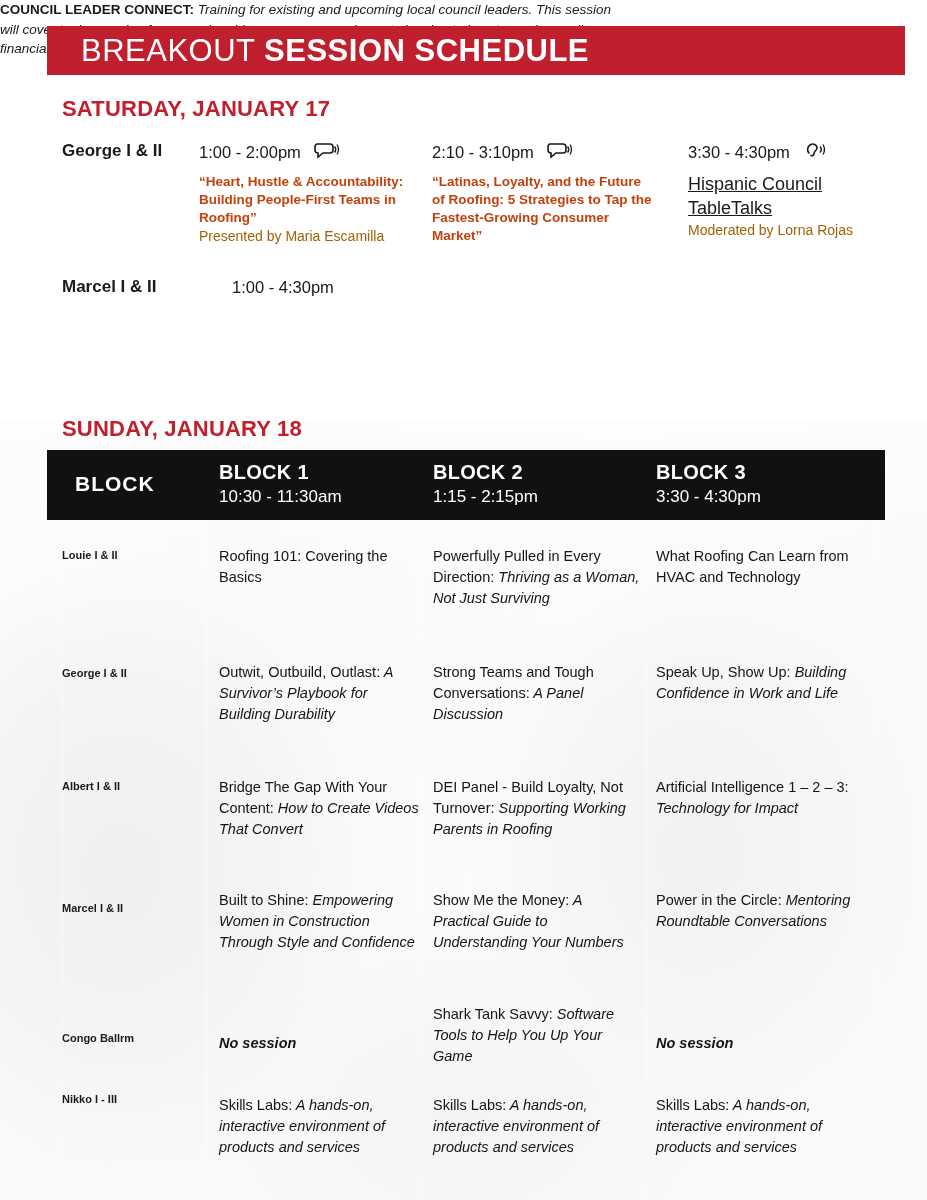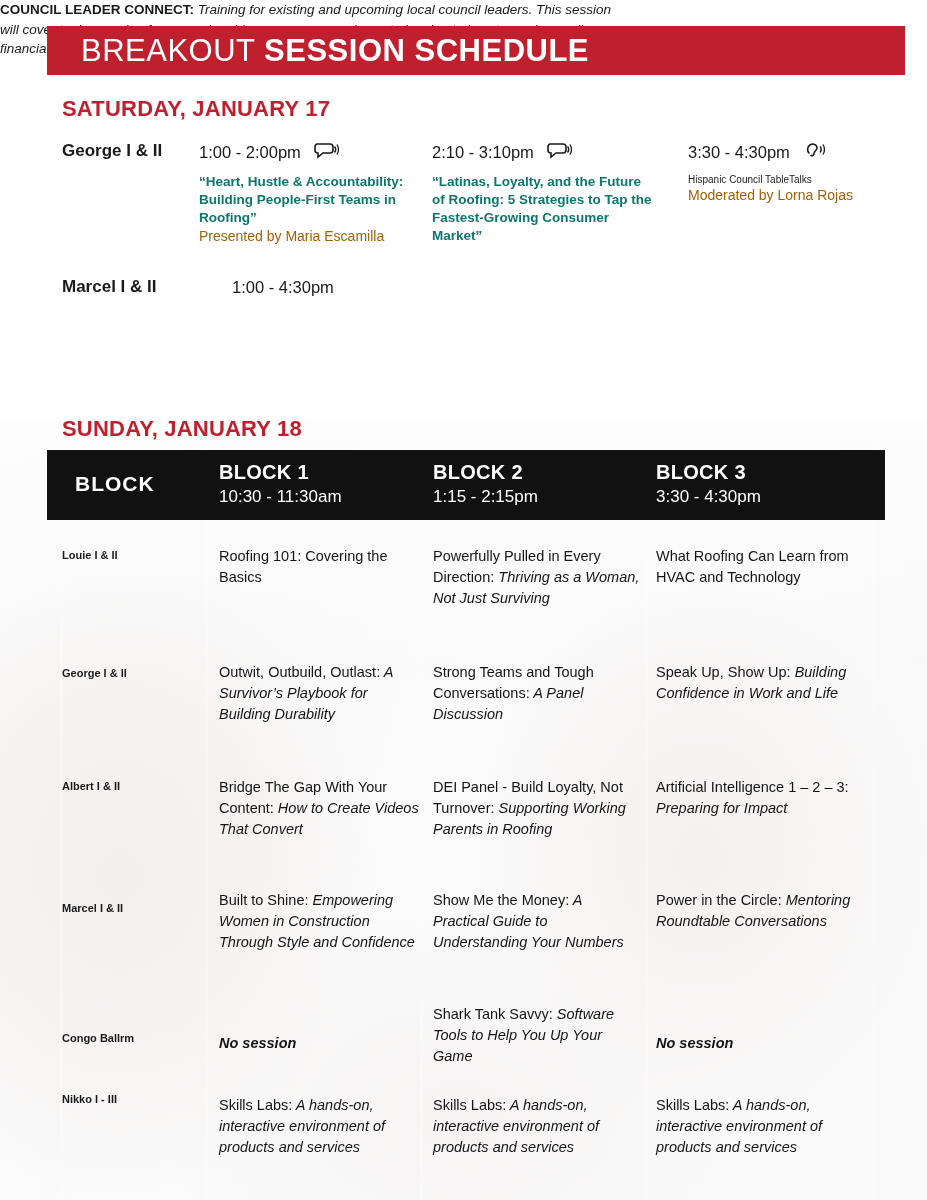--- a/index.html
+++ b/index.html
@@ -109,32 +109,33 @@
   .audio-icon {
     display: inline-block;
     vertical-align: middle;
     margin-left: 9px;
   }
   .sess-title {
     font-weight: 700;
     font-size: 13.5px;
     line-height: 1.32;
     margin-top: 9px;
-    color: #0f766e;
+    color: #c2410c;
   }
   .sess-sub {
     font-size: 14px;
     line-height: 1.32;
     color: #a16207;
   }
   .sess-plain {
     font-weight: 400;
-    font-size: 10px;
+    font-size: 18px;
     line-height: 1.32;
     margin-top: 9px;
+    text-decoration: underline;
   }
 
   #sat-c1 { left: 199px; top: 140px; width: 218px; }
   #sat-c2 { left: 432px; top: 140px; width: 222px; }
   #sat-c3 { left: 688px; top: 140px; width: 210px; }
 
   #sat-council-time { left: 232px; top: 277px; }
   #sat-council-body {
     left: 232px; top: 303px; width: 620px;
     font-size: 13.5px; line-height: 1.45; font-style: italic;
@@ -323,21 +324,21 @@
   </div>
 
   <div class="room-label col-room r3-label">Albert I &amp; II</div>
   <div class="cell col1 r3">
     <b>Bridge The Gap With Your Content:</b><i> How to Create Videos That Convert</i>
   </div>
   <div class="cell col2 r3">
     <span class="plain">DEI Panel - </span><b>Build Loyalty, Not Turnover:</b><i> Supporting Working Parents in Roofing</i>
   </div>
   <div class="cell col3 r3">
-    <b>Artificial Intelligence 1 – 2 – 3:</b><i> Preparing for Impact</i>
+    <b>Artificial Intelligence 1 – 2 – 3:</b><i> Technology for Impact</i>
   </div>
 
   <div class="room-label col-room r4-label">Marcel I &amp; II</div>
   <div class="cell col1 r4">
     <b>Built to Shine:</b><i> Empowering Women in Construction Through Style and Confidence</i>
   </div>
   <div class="cell col2 r4">
     <b>Show Me the Money:</b><i> A Practical Guide to Understanding Your Numbers</i>
   </div>
   <div class="cell col3 r4">

